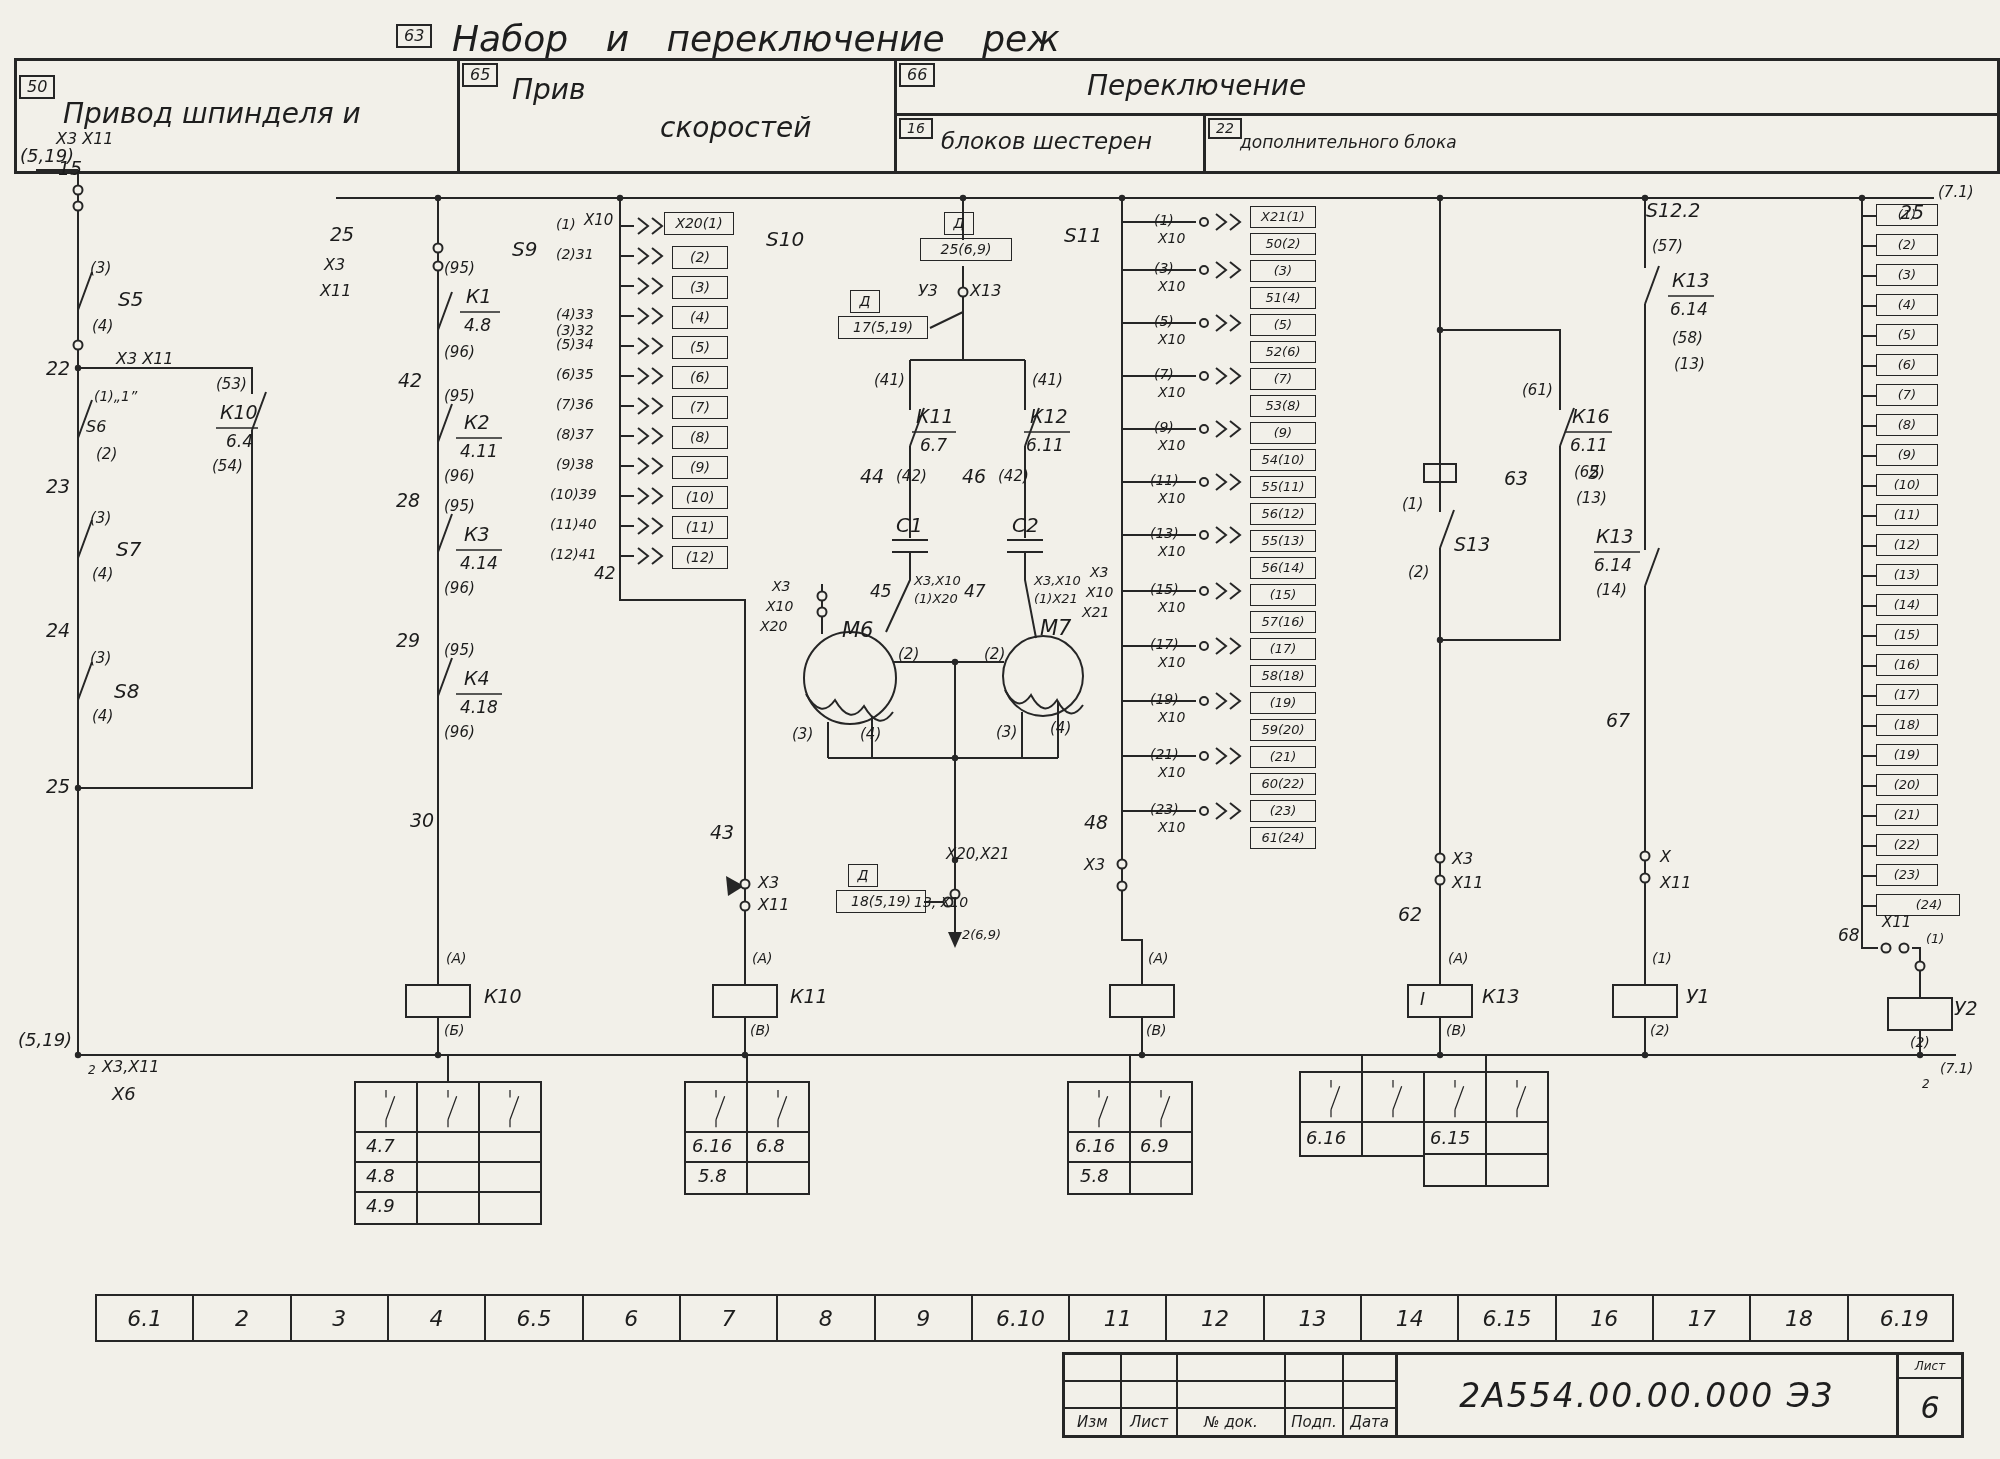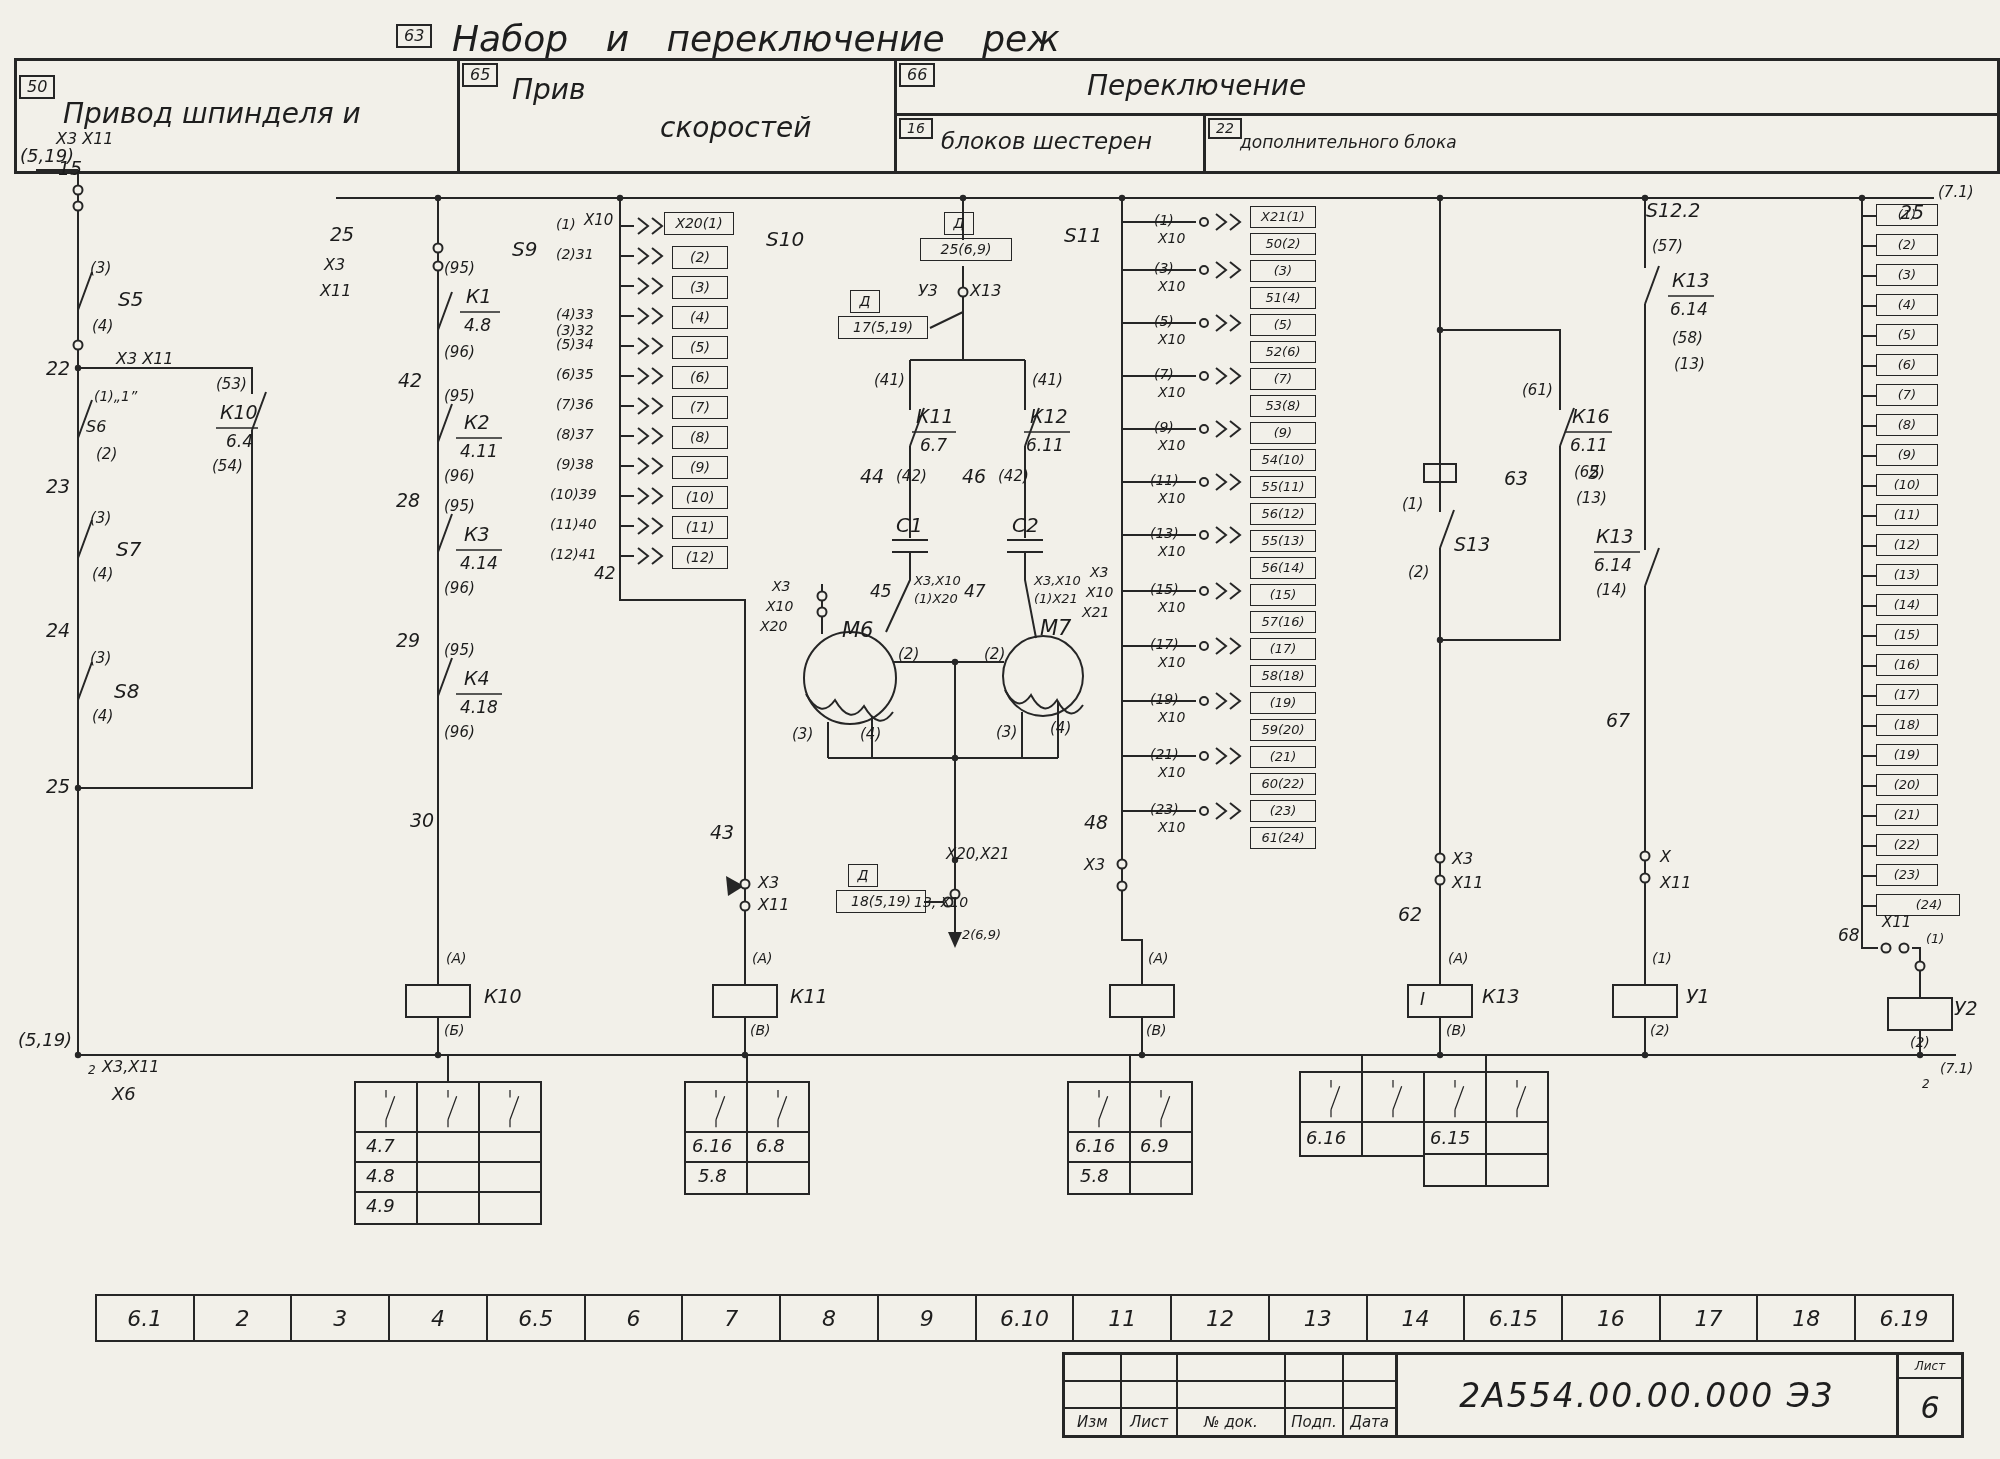--- a/index.html
+++ b/index.html
@@ -14,21 +14,21 @@
   .band{position:absolute;left:14px;top:58px;width:1980px;height:110px;border:3px solid #262626;display:flex;}
   .cell{position:relative;border-right:3px solid #262626;font-style:italic;}
   .c1{width:440px;} .c2{width:496px;} .c3{width:434px;} .c4{flex:1;border-right:none;}
   .t{position:absolute;font-style:italic;}
   .sub{position:absolute;left:0;right:0;top:52px;bottom:0;border-top:3px solid #262626;display:flex;}
   .subcell{position:relative;border-right:3px solid #262626;}
   .s1{width:306px;} .s2{flex:1;border-right:none;}
   .zones{position:absolute;left:95px;top:1294px;width:1855px;height:44px;border:2.5px solid #262626;display:flex;background:transparent;}
   .zone{flex:1;border-right:2px solid #262626;display:flex;align-items:center;justify-content:center;
         font-size:22px;font-style:italic;}
-  .zone:last-child{border-right:none;}
+  .zone:last-child{border-right:none;padding-left:8px;}
   .tblock{position:absolute;left:1062px;top:1352px;width:896px;height:80px;border:3px solid #262626;display:flex;background:transparent;}
   .tb-left{width:330px;border-right:3px solid #262626;display:flex;}
   .tb-col{display:flex;flex-direction:column;border-right:2px solid #262626;}
   .tb-col:last-child{border-right:none;}
   .tb-cell{flex:1;border-bottom:2px solid #262626;}
   .tb-lab{height:26px;display:flex;align-items:center;justify-content:center;font-size:15px;font-style:italic;}
   .tb-doc{flex:1;display:flex;align-items:center;justify-content:center;font-size:33px;font-style:italic;
           letter-spacing:2px;border-right:3px solid #262626;}
   .tb-sheet{width:62px;display:flex;flex-direction:column;}
   .tb-sheet-h{height:22px;border-bottom:2px solid #262626;display:flex;align-items:center;justify-content:center;

